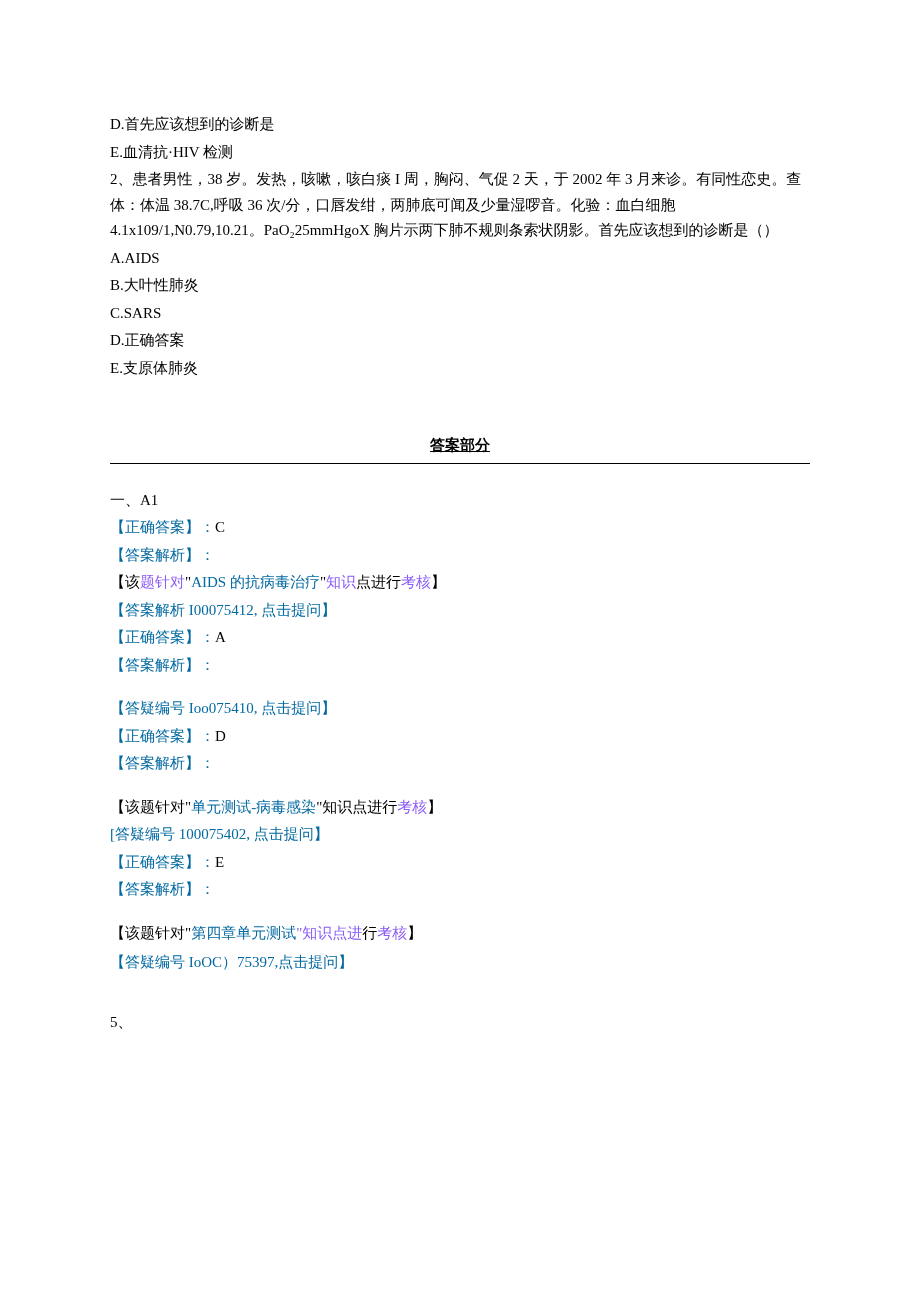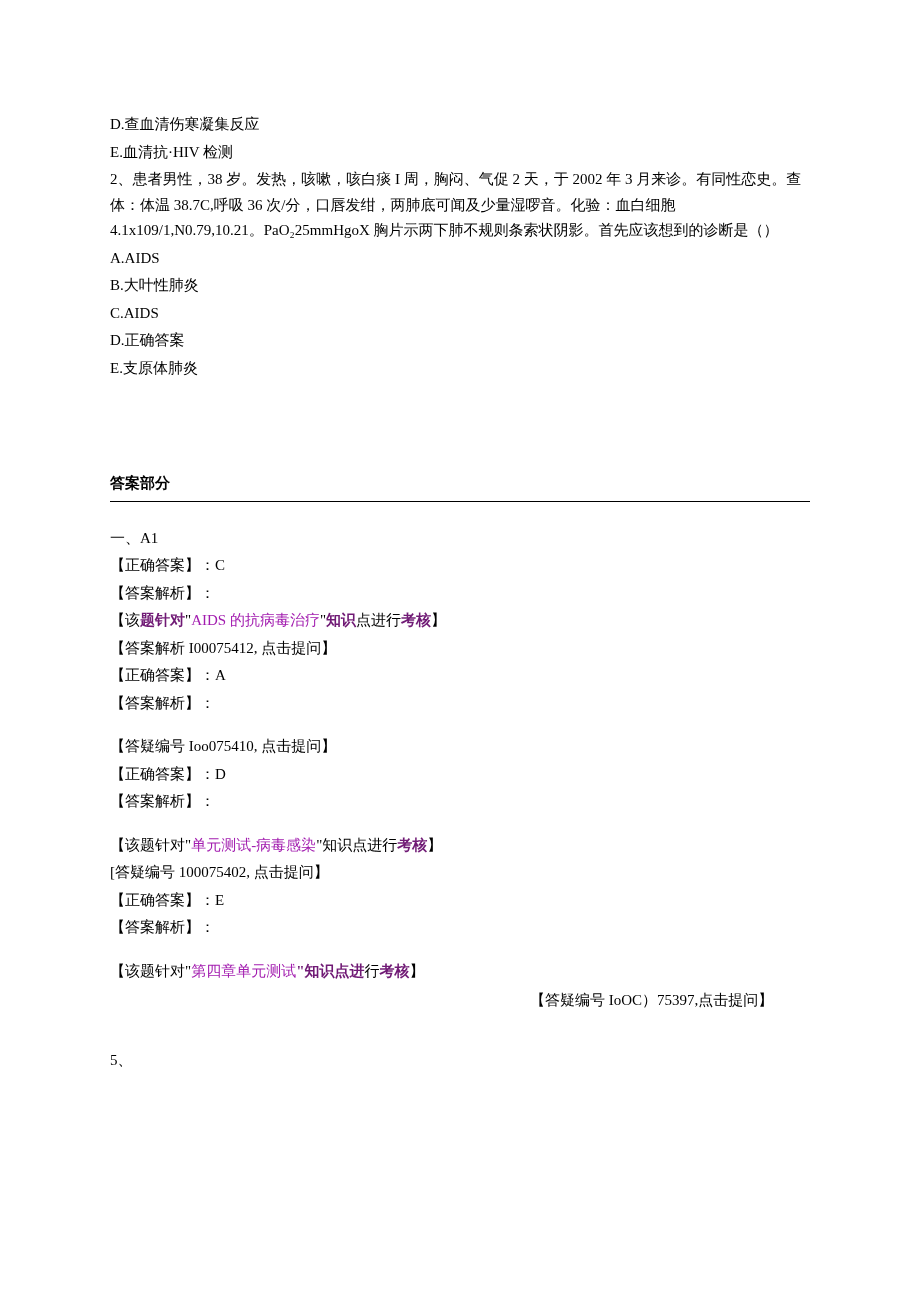--- a/index.html
+++ b/index.html
@@ -13,64 +13,63 @@
     font-size: 15px;
     line-height: 1.7;
     color: #000000;
     padding: 110px 110px 60px 110px;
     width: 920px;
   }
   .text-line {
     margin: 2px 0;
   }
   .blue {
-    color: #000000;
+    color: #0369a1;
   }
   .green {
-    color: #a21caf;
+    color: #0369a1;
   }
   .gray {
-    color: #701a75;
-    font-weight: bold;
+    color: #8b5cf6;
   }
   .section-title-wrap {
-    text-align: left;
-    margin-top: 90px;
+    text-align: center;
+    margin-top: 52px;
     margin-bottom: 4px;
     position: relative;
+    text-decoration: underline;
   }
   .section-title {
     font-weight: bold;
   }
   .hr-line {
     border: none;
     border-top: 1px solid #000;
     margin-bottom: 24px;
   }
   .gap-sm {
     height: 14px;
   }
   .indent-block {
-    margin-left: 420px;
     margin-top: 4px;
   }
   .q5 {
     margin-top: 34px;
   }
 </style>
 </head>
 <body>
 
-<div class="text-line">D.查血清伤寒凝集反应</div>
+<div class="text-line">D.首先应该想到的诊断是</div>
 <div class="text-line">E.血清抗·HIV 检测</div>
 
 <div class="text-line">2、患者男性，38 岁。发热，咳嗽，咳白痰 I 周，胸闷、气促 2 天，于 2002 年 3 月来诊。有同性恋史。查体：体温 38.7C,呼吸 36 次/分，口唇发绀，两肺底可闻及少量湿啰音。化验：血白细胞 4.1x109/1,N0.79,10.21。PaO₂25mmHgoX 胸片示两下肺不规则条索状阴影。首先应该想到的诊断是（）</div>
 <div class="text-line">A.AIDS</div>
 <div class="text-line">B.大叶性肺炎</div>
-<div class="text-line">C.AIDS</div>
+<div class="text-line">C.SARS</div>
 <div class="text-line">D.正确答案</div>
 <div class="text-line">E.支原体肺炎</div>
 
 <div class="section-title-wrap">
   <span class="section-title">答案部分</span>
 </div>
 <hr class="hr-line">
 
 <div class="text-line">一、A1</div>
 

